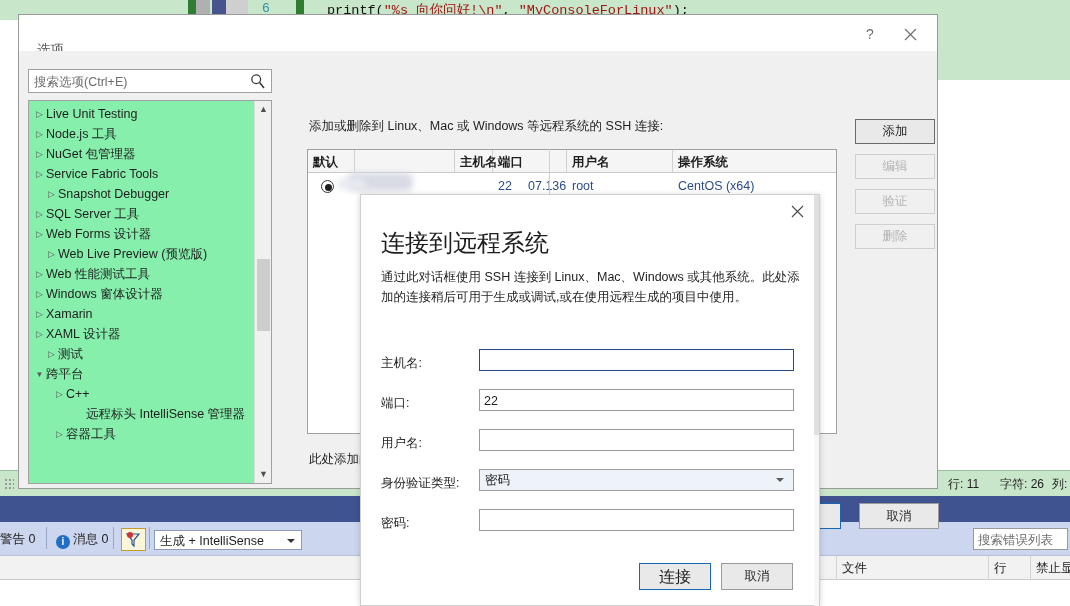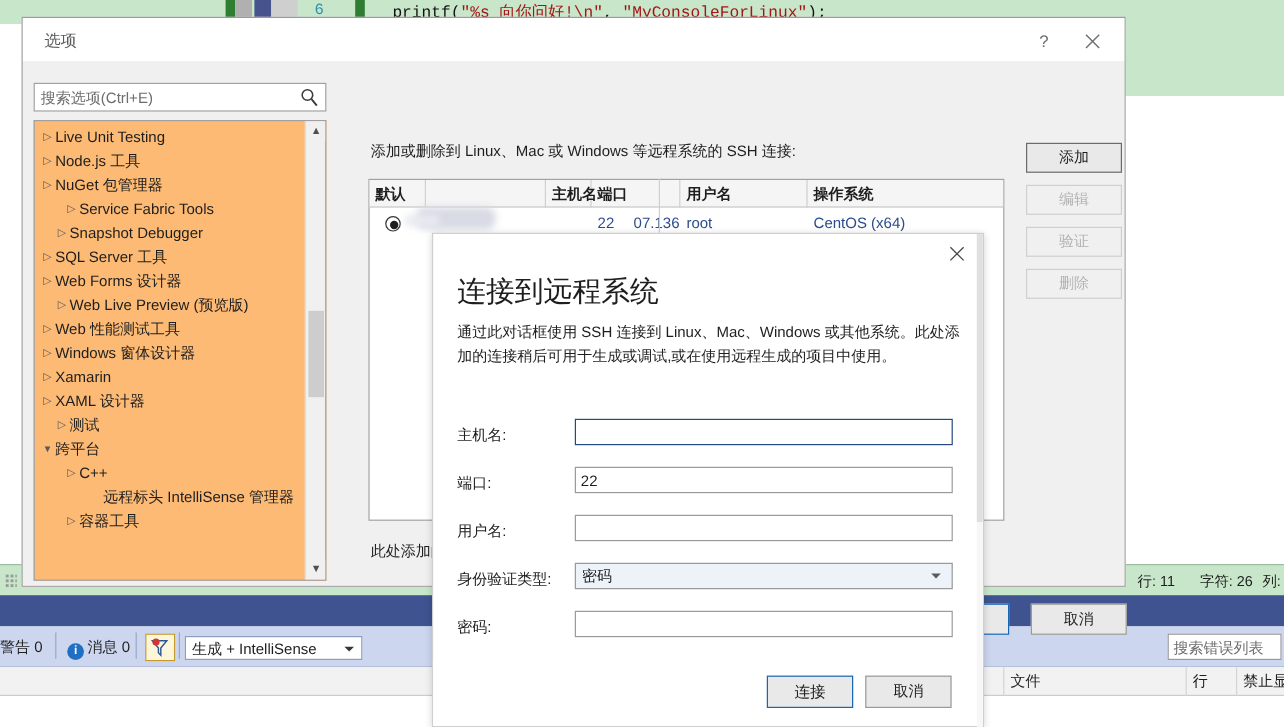--- a/index.html
+++ b/index.html
@@ -102,40 +102,40 @@
     position:absolute; left:0; top:580px; width:1070px; height:26px; background:#ffffff;
   }
 
   
   #options-dialog {
     position:absolute; left:18px; top:14px; width:920px; height:475px;
     background:#f0f0f0; border:1px solid #9a9a9a;
     box-shadow:0 0 0 0 rgba(0,0,0,0);
   }
   .od-titlebar { position:absolute; left:0; top:0; width:918px; height:36px; background:#ffffff; }
-  .od-title { position:absolute; left:18px; top:10px; font-size:13.5px; color:#5a5a5a; }
+  .od-title { position:absolute; left:18px; top:26px; font-size:13.5px; color:#5a5a5a; }
   .od-help { position:absolute; right:54px; top:8px; width:26px; height:22px;
     font-size:14px; color:#6f6f6f; text-align:center; line-height:22px; }
   .od-close { position:absolute; right:14px; top:8px; width:26px; height:22px;
     text-align:center; line-height:22px; }
   .od-close svg { vertical-align:middle; }
   .od-body { position:absolute; left:0; top:36px; width:918px; height:437px; background:#f0f0f0; }
 
   
   .search-box {
     position:absolute; left:9px; top:18px; width:244px; height:24px;
     background:#ffffff; border:1px solid #a0a0a0;
   }
   .search-box .sb-ph { position:absolute; left:5px; top:4px; font-size:12.5px; color:#6d6d6d; }
   .search-box .sb-icon { position:absolute; right:5px; top:3px; }
 
   
   .tree-wrap {
     position:absolute; left:9px; top:49px; width:244px; height:384px;
-    background:#fdba74; border:1px solid #a0a0a0; overflow:hidden;
+    background:#86efac; border:1px solid #a0a0a0; overflow:hidden;
   }
   .tree-list { position:absolute; left:0; top:3px; width:226px; }
   .tree-item {
     position:relative; height:20px; line-height:20px; font-size:12.5px;
     white-space:nowrap; color:#1e1e1e; padding-left:4px;
   }
   .tree-item.selected { background:#c5c8dd; }
   .tw-arrow {
     display:inline-block; width:13px; text-align:center; color:#595959;
     font-size:9px; vertical-align:1px;
@@ -241,21 +241,21 @@
     background:#eef2f9;
   }
   .fselect .fs-arrow:after {
     content:""; position:absolute; left:5px; top:8px; width:0;height:0;
     border-left:4px solid transparent;border-right:4px solid transparent;
     border-top:4px solid #5a5a5a;
   }
   .cm-footer { position:absolute; left:0; bottom:0; width:458px; height:56px; background:#ffffff; }
   .cm-connect {
     position:absolute; left:278px; top:14px; width:72px; height:27px;
-    background:#e9e9e9; border:1px solid #1767b5; font-size:13px;
+    background:#e9e9e9; border:1px solid #1767b5; font-size:16px;
     text-align:center; line-height:25px;
   }
   .cm-cancel {
     position:absolute; left:360px; top:14px; width:72px; height:27px;
     background:#e9e9e9; border:1px solid #9a9a9a; font-size:12.5px;
     text-align:center; line-height:25px;
   }
   .cm-scrollbar {
     position:absolute; right:0; top:0; width:5px; height:412px; background:#f7f7f7;
   }
@@ -344,21 +344,21 @@
           <path d="M9.6 9.6 L14 15" stroke="#3a3a3a" stroke-width="1.6" fill="none"></path>
         </svg>
       </span>
     </div>
 
     <div class="tree-wrap">
       <div class="tree-list" id="tree-list">
           <div class="tree-item" style="padding-left: 4px;"><span class="tw-arrow">▷</span><span class="tw-label">Live Unit Testing</span></div>
           <div class="tree-item" style="padding-left: 4px;"><span class="tw-arrow">▷</span><span class="tw-label">Node.js 工具</span></div>
           <div class="tree-item" style="padding-left: 4px;"><span class="tw-arrow">▷</span><span class="tw-label">NuGet 包管理器</span></div>
-          <div class="tree-item" style="padding-left: 4px; margin-left: 20px;"><span class="tw-arrow">▷</span><span class="tw-label">Service Fabric Tools</span></div>
+          <div class="tree-item" style="padding-left: 4px;"><span class="tw-arrow">▷</span><span class="tw-label">Service Fabric Tools</span></div>
           <div class="tree-item" style="padding-left: 16px;"><span class="tw-arrow">▷</span><span class="tw-label">Snapshot Debugger</span></div>
           <div class="tree-item" style="padding-left: 4px;"><span class="tw-arrow">▷</span><span class="tw-label">SQL Server 工具</span></div>
           <div class="tree-item" style="padding-left: 4px;"><span class="tw-arrow">▷</span><span class="tw-label">Web Forms 设计器</span></div>
           <div class="tree-item" style="padding-left: 16px;"><span class="tw-arrow">▷</span><span class="tw-label">Web Live Preview (预览版)</span></div>
           <div class="tree-item" style="padding-left: 4px;"><span class="tw-arrow">▷</span><span class="tw-label">Web 性能测试工具</span></div>
           <div class="tree-item" style="padding-left: 4px;"><span class="tw-arrow">▷</span><span class="tw-label">Windows 窗体设计器</span></div>
           <div class="tree-item" style="padding-left: 4px;"><span class="tw-arrow">▷</span><span class="tw-label">Xamarin</span></div>
           <div class="tree-item" style="padding-left: 4px;"><span class="tw-arrow">▷</span><span class="tw-label">XAML 设计器</span></div>
           <div class="tree-item" style="padding-left: 16px;"><span class="tw-arrow">▷</span><span class="tw-label">测试</span></div>
           <div class="tree-item" style="padding-left: 4px;"><span class="tw-arrow" style="font-size: 8px;">▼</span><span class="tw-label">跨平台</span></div>

